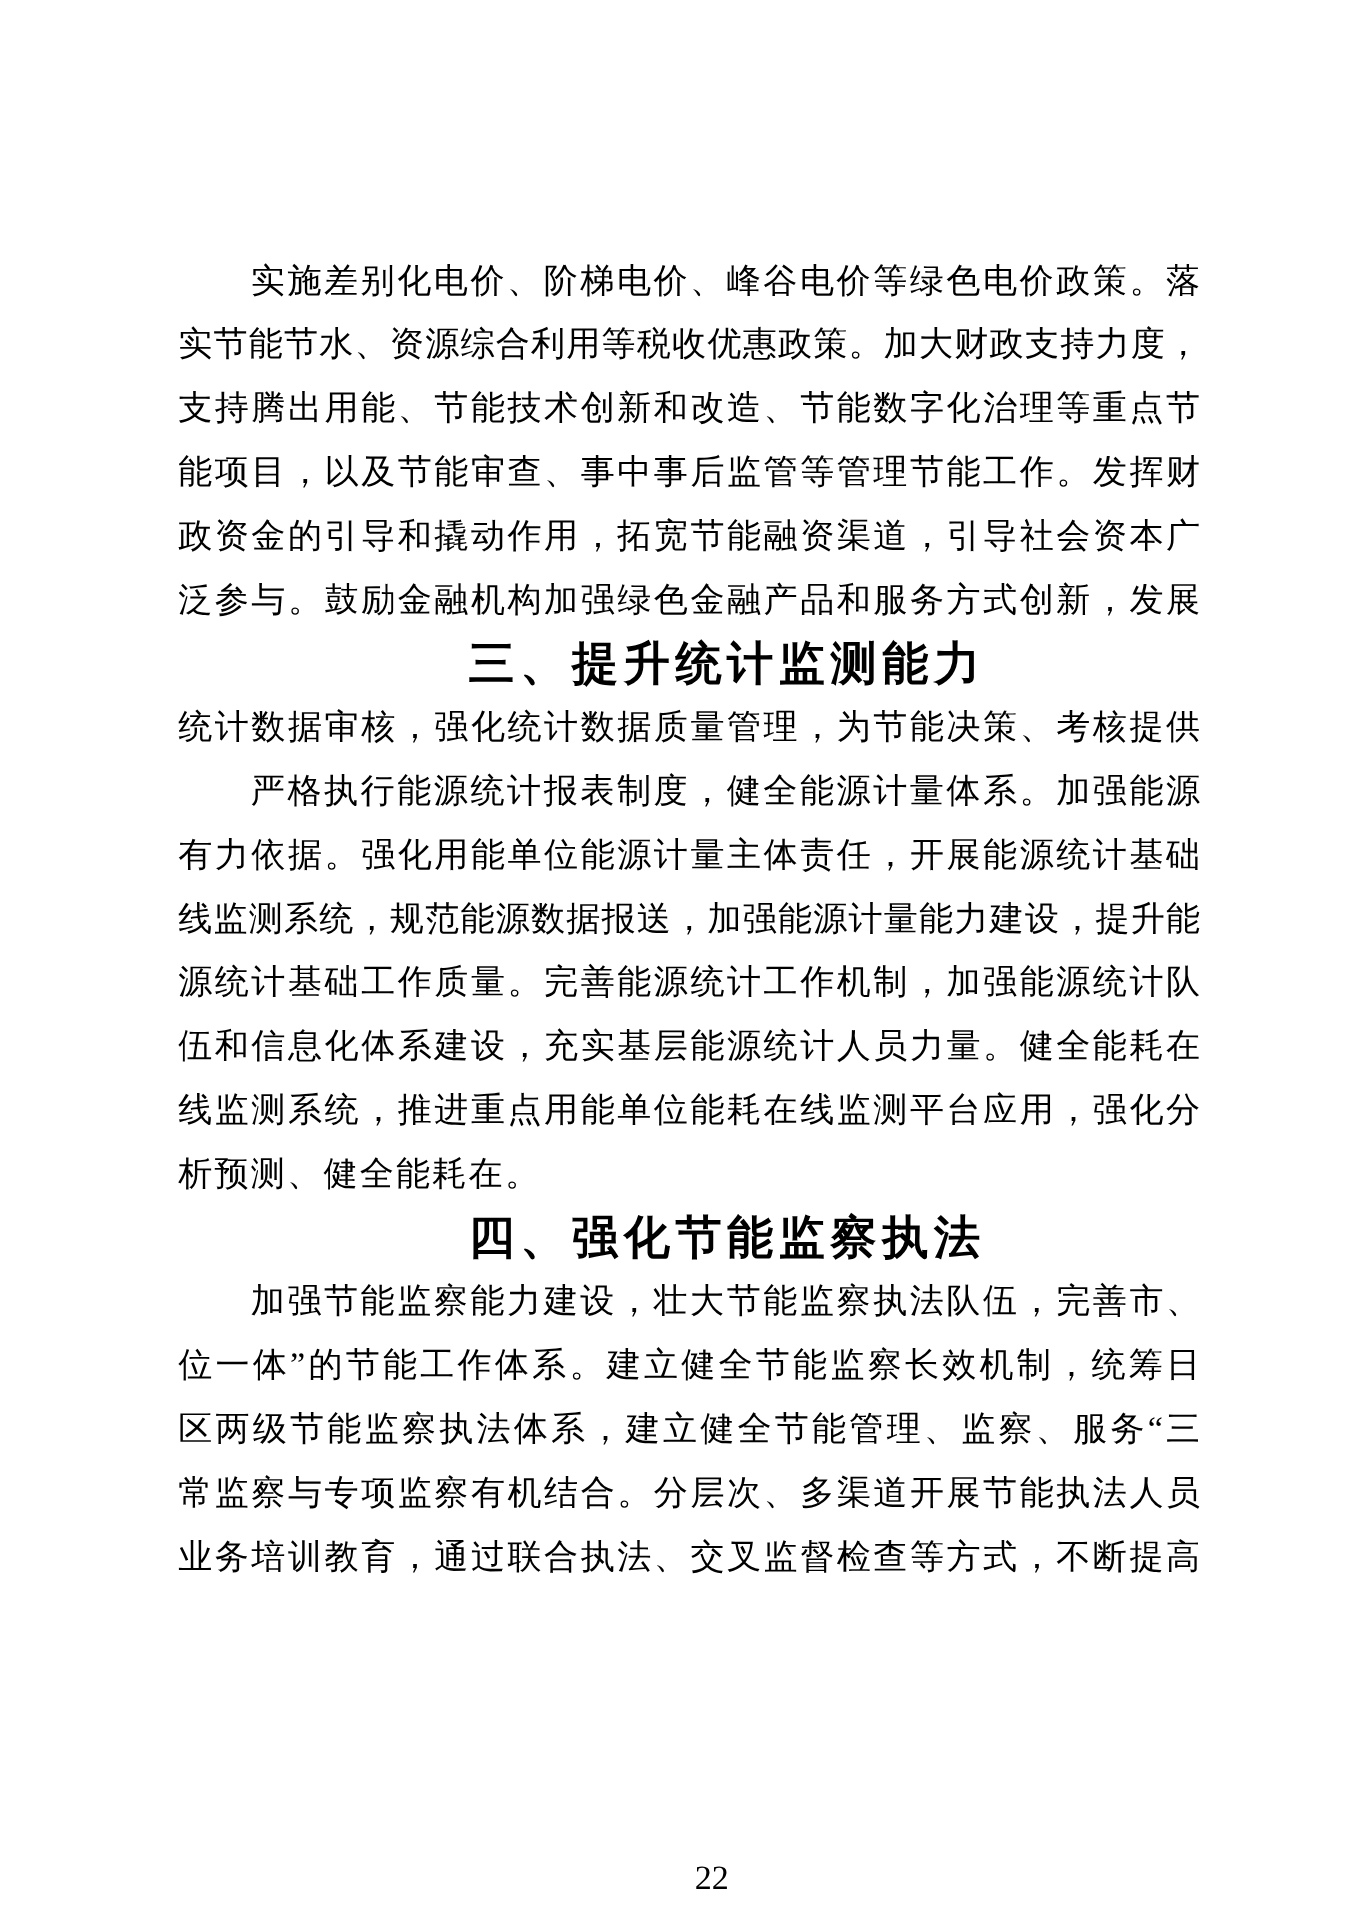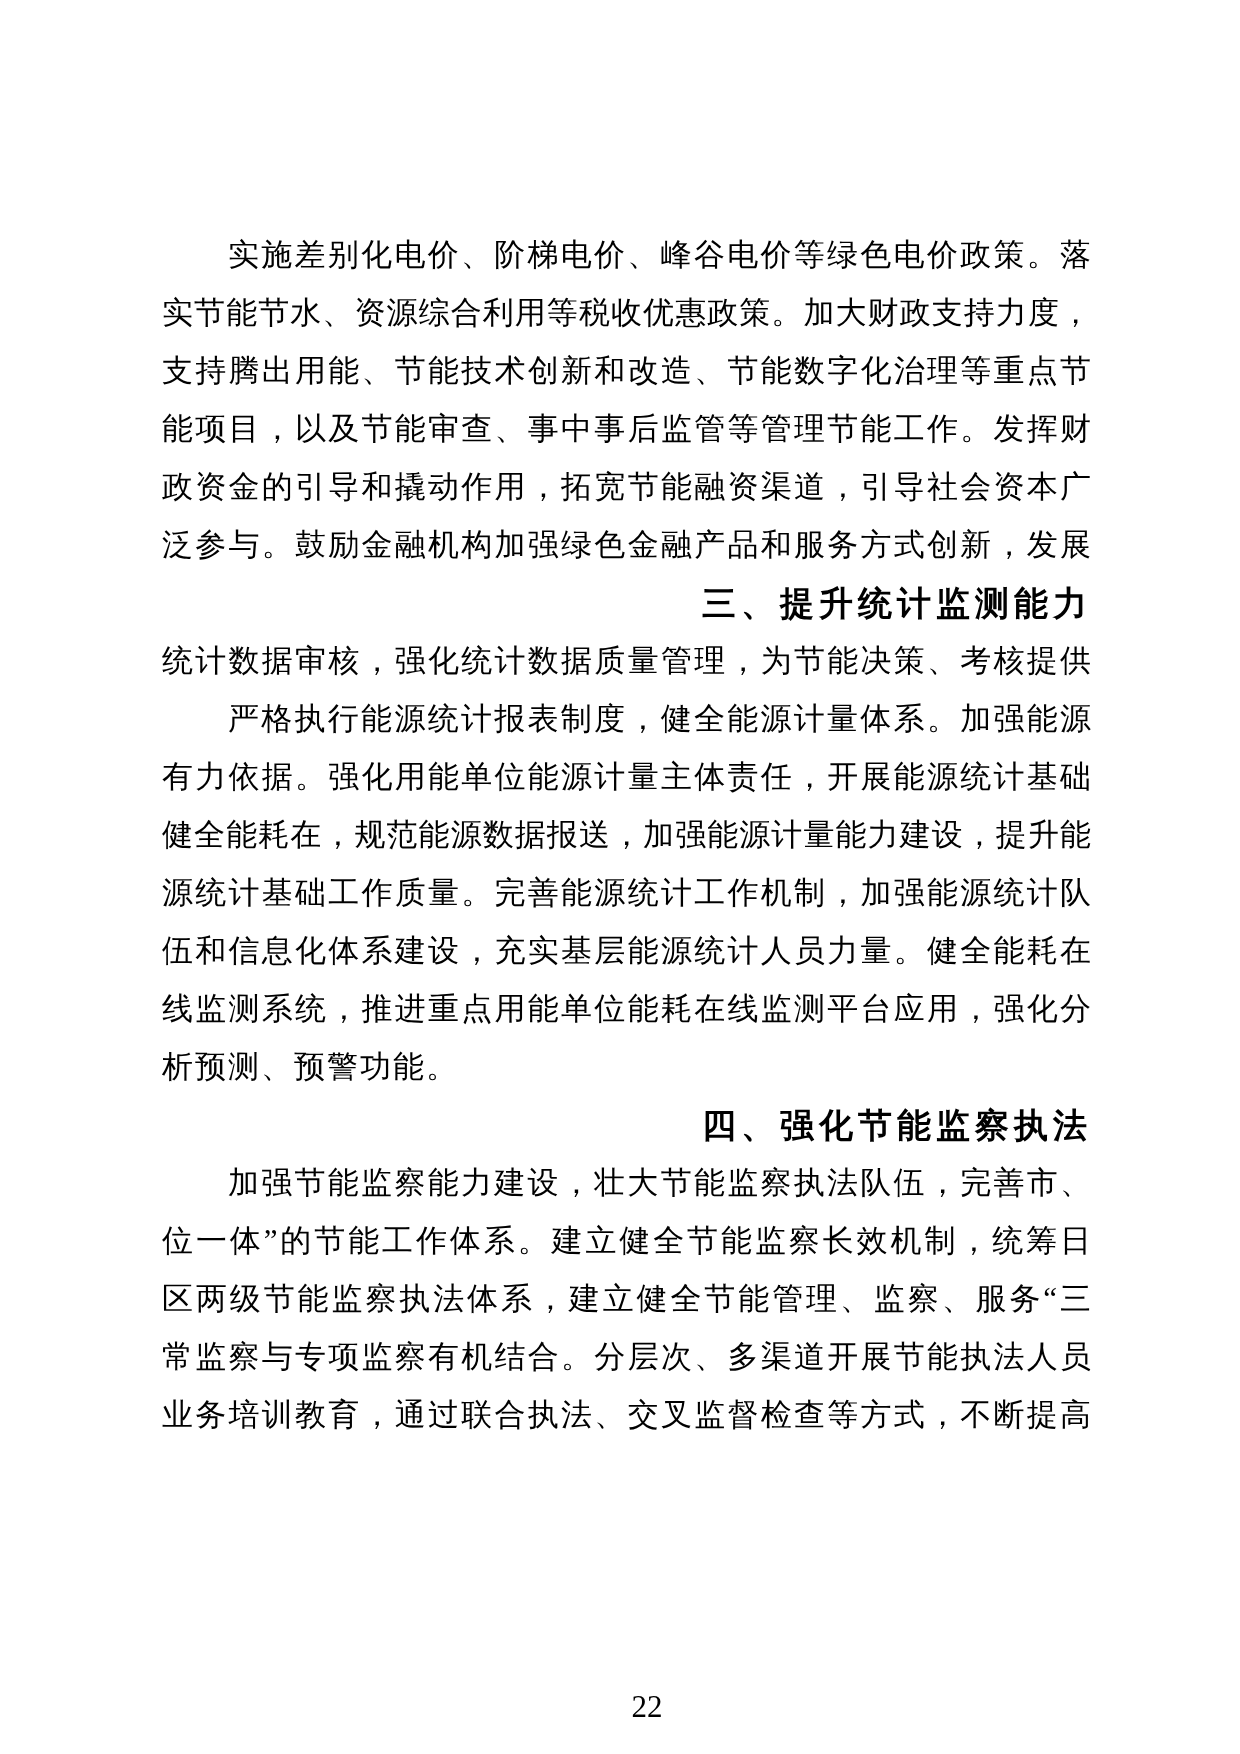--- a/index.html
+++ b/index.html
@@ -30,23 +30,23 @@
   }
   .line.first { text-indent: 66px; }
   .line.last  { text-align-last: left; letter-spacing: 2px; }
   .heading {
     height: 58px;
     line-height: 58px;
     margin: 0;
     padding-left: 68px;
     font-family: "Liberation Sans", sans-serif;
     font-weight: bold;
-    font-size: 34px;
+    font-size: 42px;
     letter-spacing: 5px;
-    text-align: right;
+    text-align: center;
   }
   .page-number {
     position: absolute;
     top: 1683px;
     left: 587px;
     width: 120px;
     height: 48px;
     line-height: 48px;
     text-align: center;
     font-size: 31px;
@@ -64,25 +64,25 @@
     <div class="line">支持腾出用能、节能技术创新和改造、节能数字化治理等重点节</div>
     <div class="line">能项目，以及节能审查、事中事后监管等管理节能工作。发挥财</div>
     <div class="line">政资金的引导和撬动作用，拓宽节能融资渠道，引导社会资本广</div>
     <div class="line">泛参与。鼓励金融机构加强绿色金融产品和服务方式创新，发展</div>
 
     <h2 class="heading">三、提升统计监测能力</h2>
 
     <div class="line">统计数据审核，强化统计数据质量管理，为节能决策、考核提供</div>
     <div class="line first">严格执行能源统计报表制度，健全能源计量体系。加强能源</div>
     <div class="line">有力依据。强化用能单位能源计量主体责任，开展能源统计基础</div>
-    <div class="line">健全能耗在，规范能源数据报送，加强能源计量能力建设，提升能</div>
+    <div class="line">线监测系统，规范能源数据报送，加强能源计量能力建设，提升能</div>
     <div class="line">源统计基础工作质量。完善能源统计工作机制，加强能源统计队</div>
     <div class="line">伍和信息化体系建设，充实基层能源统计人员力量。健全能耗在</div>
     <div class="line">线监测系统，推进重点用能单位能耗在线监测平台应用，强化分</div>
-    <div class="line last">析预测、预警功能。</div>
+    <div class="line last">析预测、健全能耗在。</div>
 
     <h2 class="heading">四、强化节能监察执法</h2>
 
     <div class="line first">加强节能监察能力建设，壮大节能监察执法队伍，完善市、</div>
     <div class="line">位一体”的节能工作体系。建立健全节能监察长效机制，统筹日</div>
     <div class="line">区两级节能监察执法体系，建立健全节能管理、监察、服务“三</div>
     <div class="line">常监察与专项监察有机结合。分层次、多渠道开展节能执法人员</div>
     <div class="line">业务培训教育，通过联合执法、交叉监督检查等方式，不断提高</div>
 
   </div>

